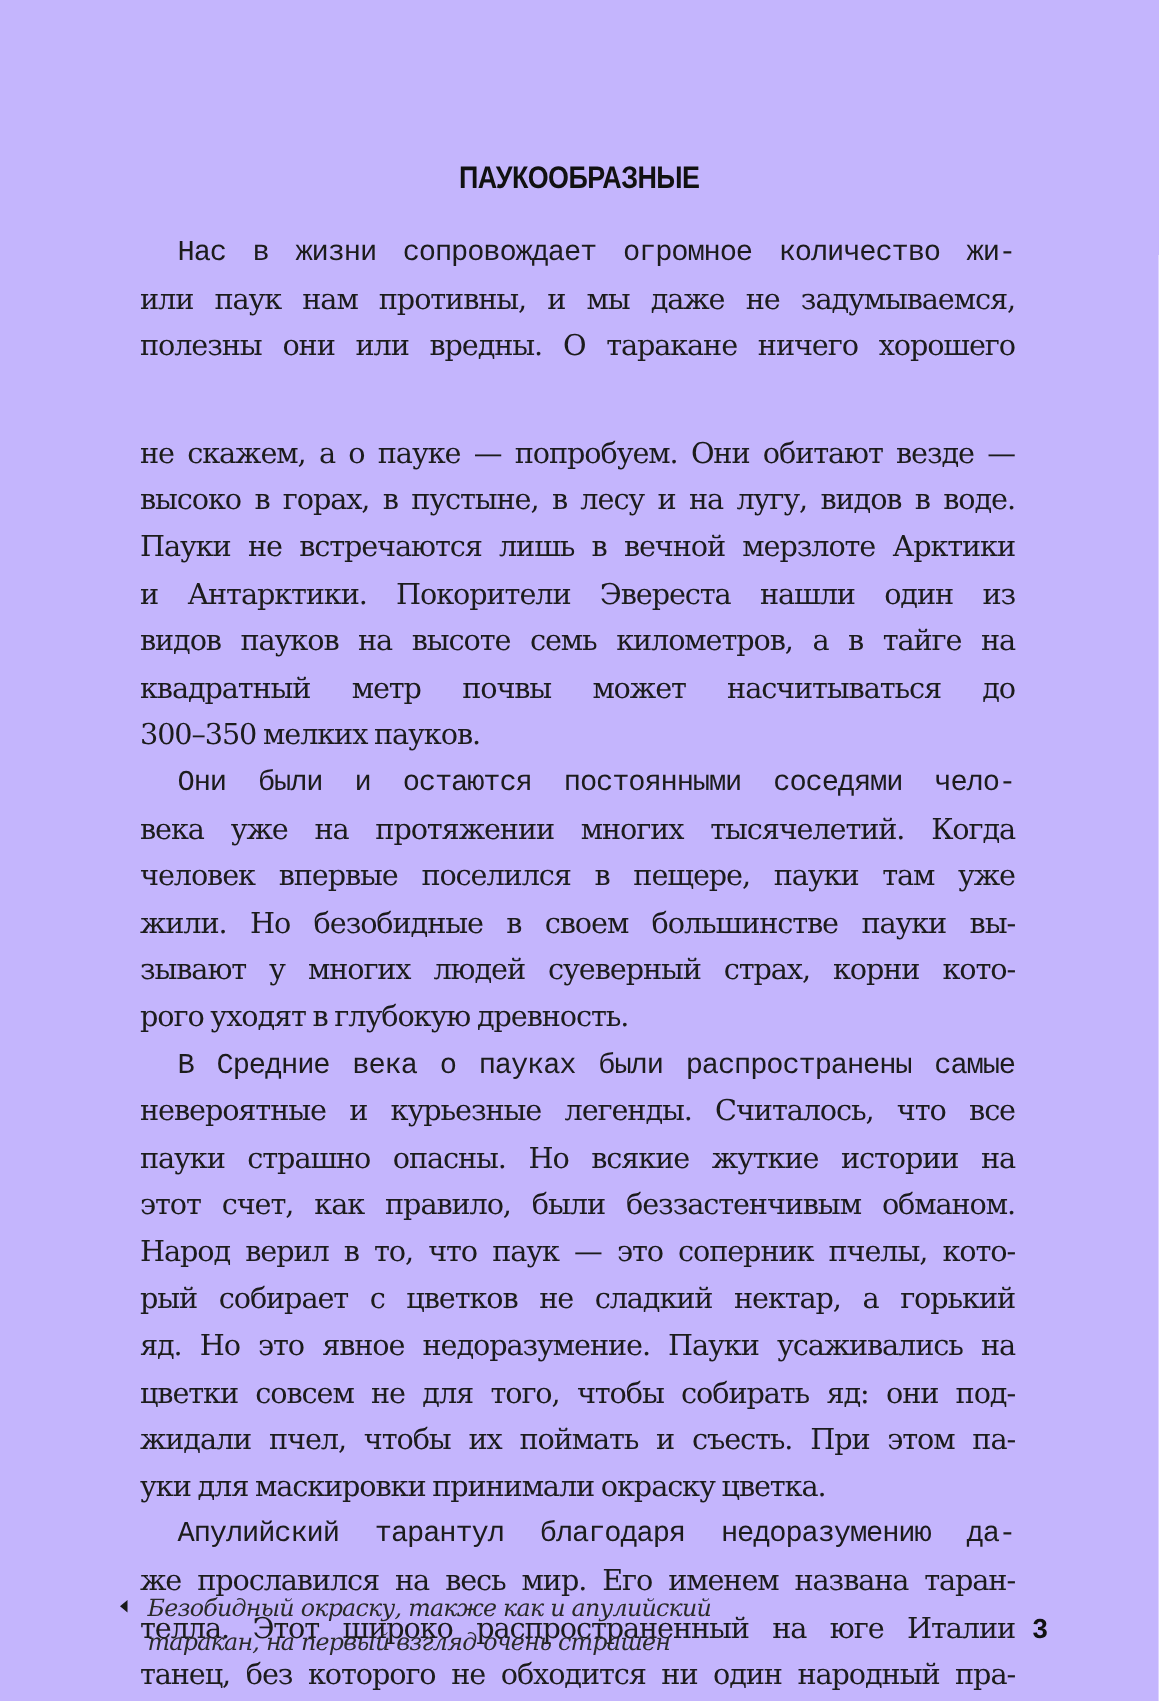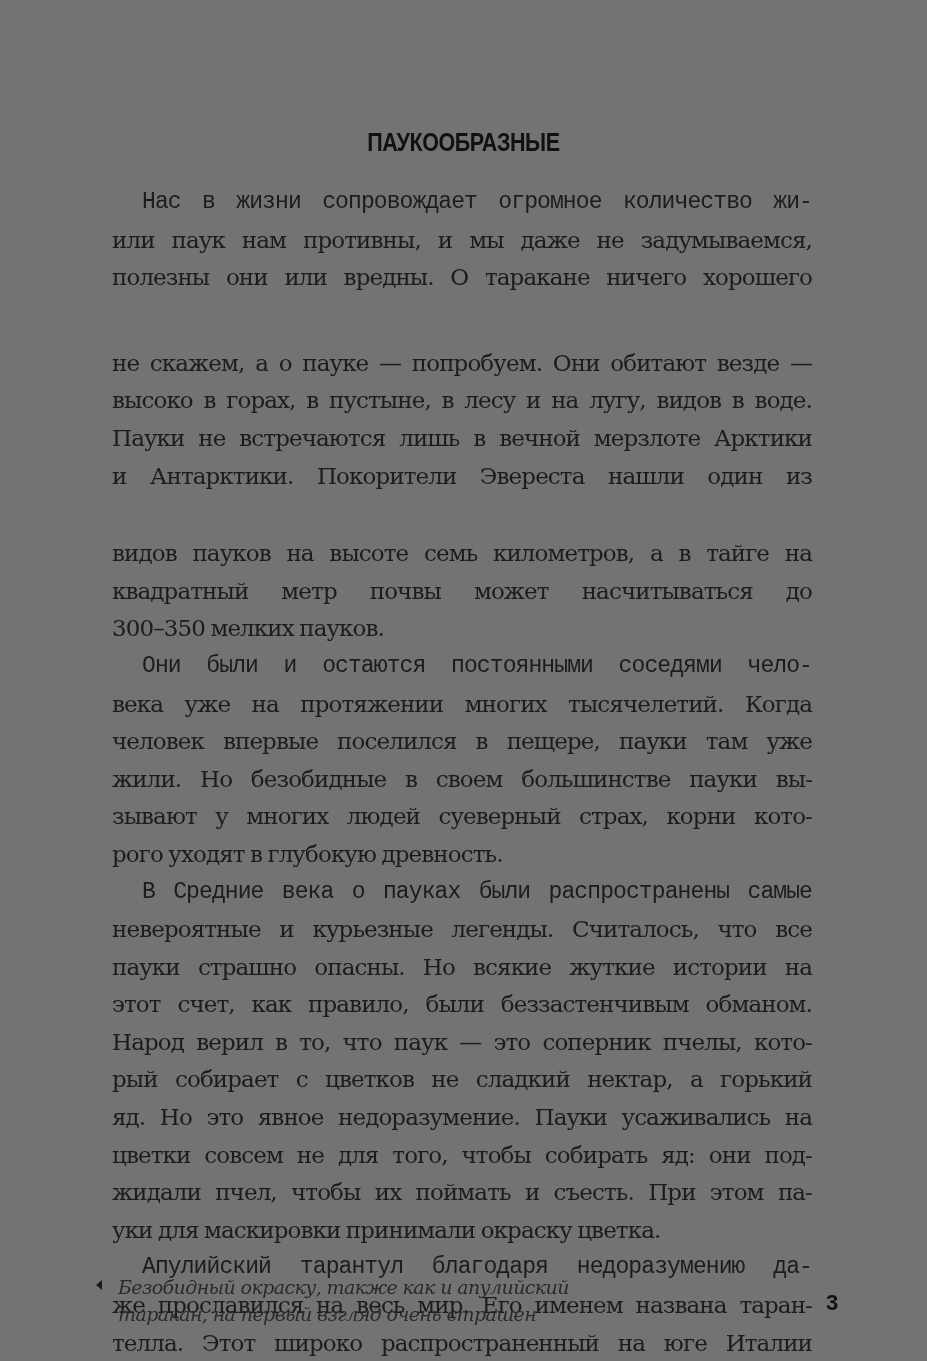--- a/index.html
+++ b/index.html
@@ -12,21 +12,21 @@
       height: 1361px;
       position: relative;
       overflow: hidden;
       color: #1a1a1a;
     }
     .page {
       position: absolute;
       left: 0; top: 0;
       width: 927px;
       height: 1361px;
-      background: #737373;
+      background: #c4b5fd;
     }
     .title {
       position: absolute;
       left: 0;
       top: 128px;
       width: 927px;
       text-align: center;
       font-family: "Liberation Sans", sans-serif;
       font-weight: bold;
       font-size: 25px;
@@ -136,21 +136,21 @@
       <span class="line">
           <span class="line-inner" style="display: block; width: 700px;">высоко в горах, в пустыне, в лесу и на лугу, видов в воде.</span>
         </span>
       <span class="line">
           <span class="line-inner" style="display: block; width: 700px;">Пауки не встречаются лишь в вечной мерзлоте Арктики</span>
         </span>
       <span class="line">
           <span class="line-inner" style="display: block; width: 700px;">и Антарктики. Покорители Эвереста нашли один из</span>
         </span>
       <span class="line">
-          <span class="line-inner" style="display: block; width: 700px; margin-top: 40px;">видов пауков на высоте семь километров, а в тайге на</span>
+          <span class="line-inner" style="display: block; width: 700px;">видов пауков на высоте семь километров, а в тайге на</span>
         </span>
       <span class="line">
           <span class="line-inner" style="display: block; width: 700px;">квадратный метр почвы может насчитываться до</span>
         </span>
       <span class="line last">
           <span class="line-inner" style="display: block; width: 700px;">300–350 мелких пауков.</span>
         </span>
     </div>
 
     <div>

